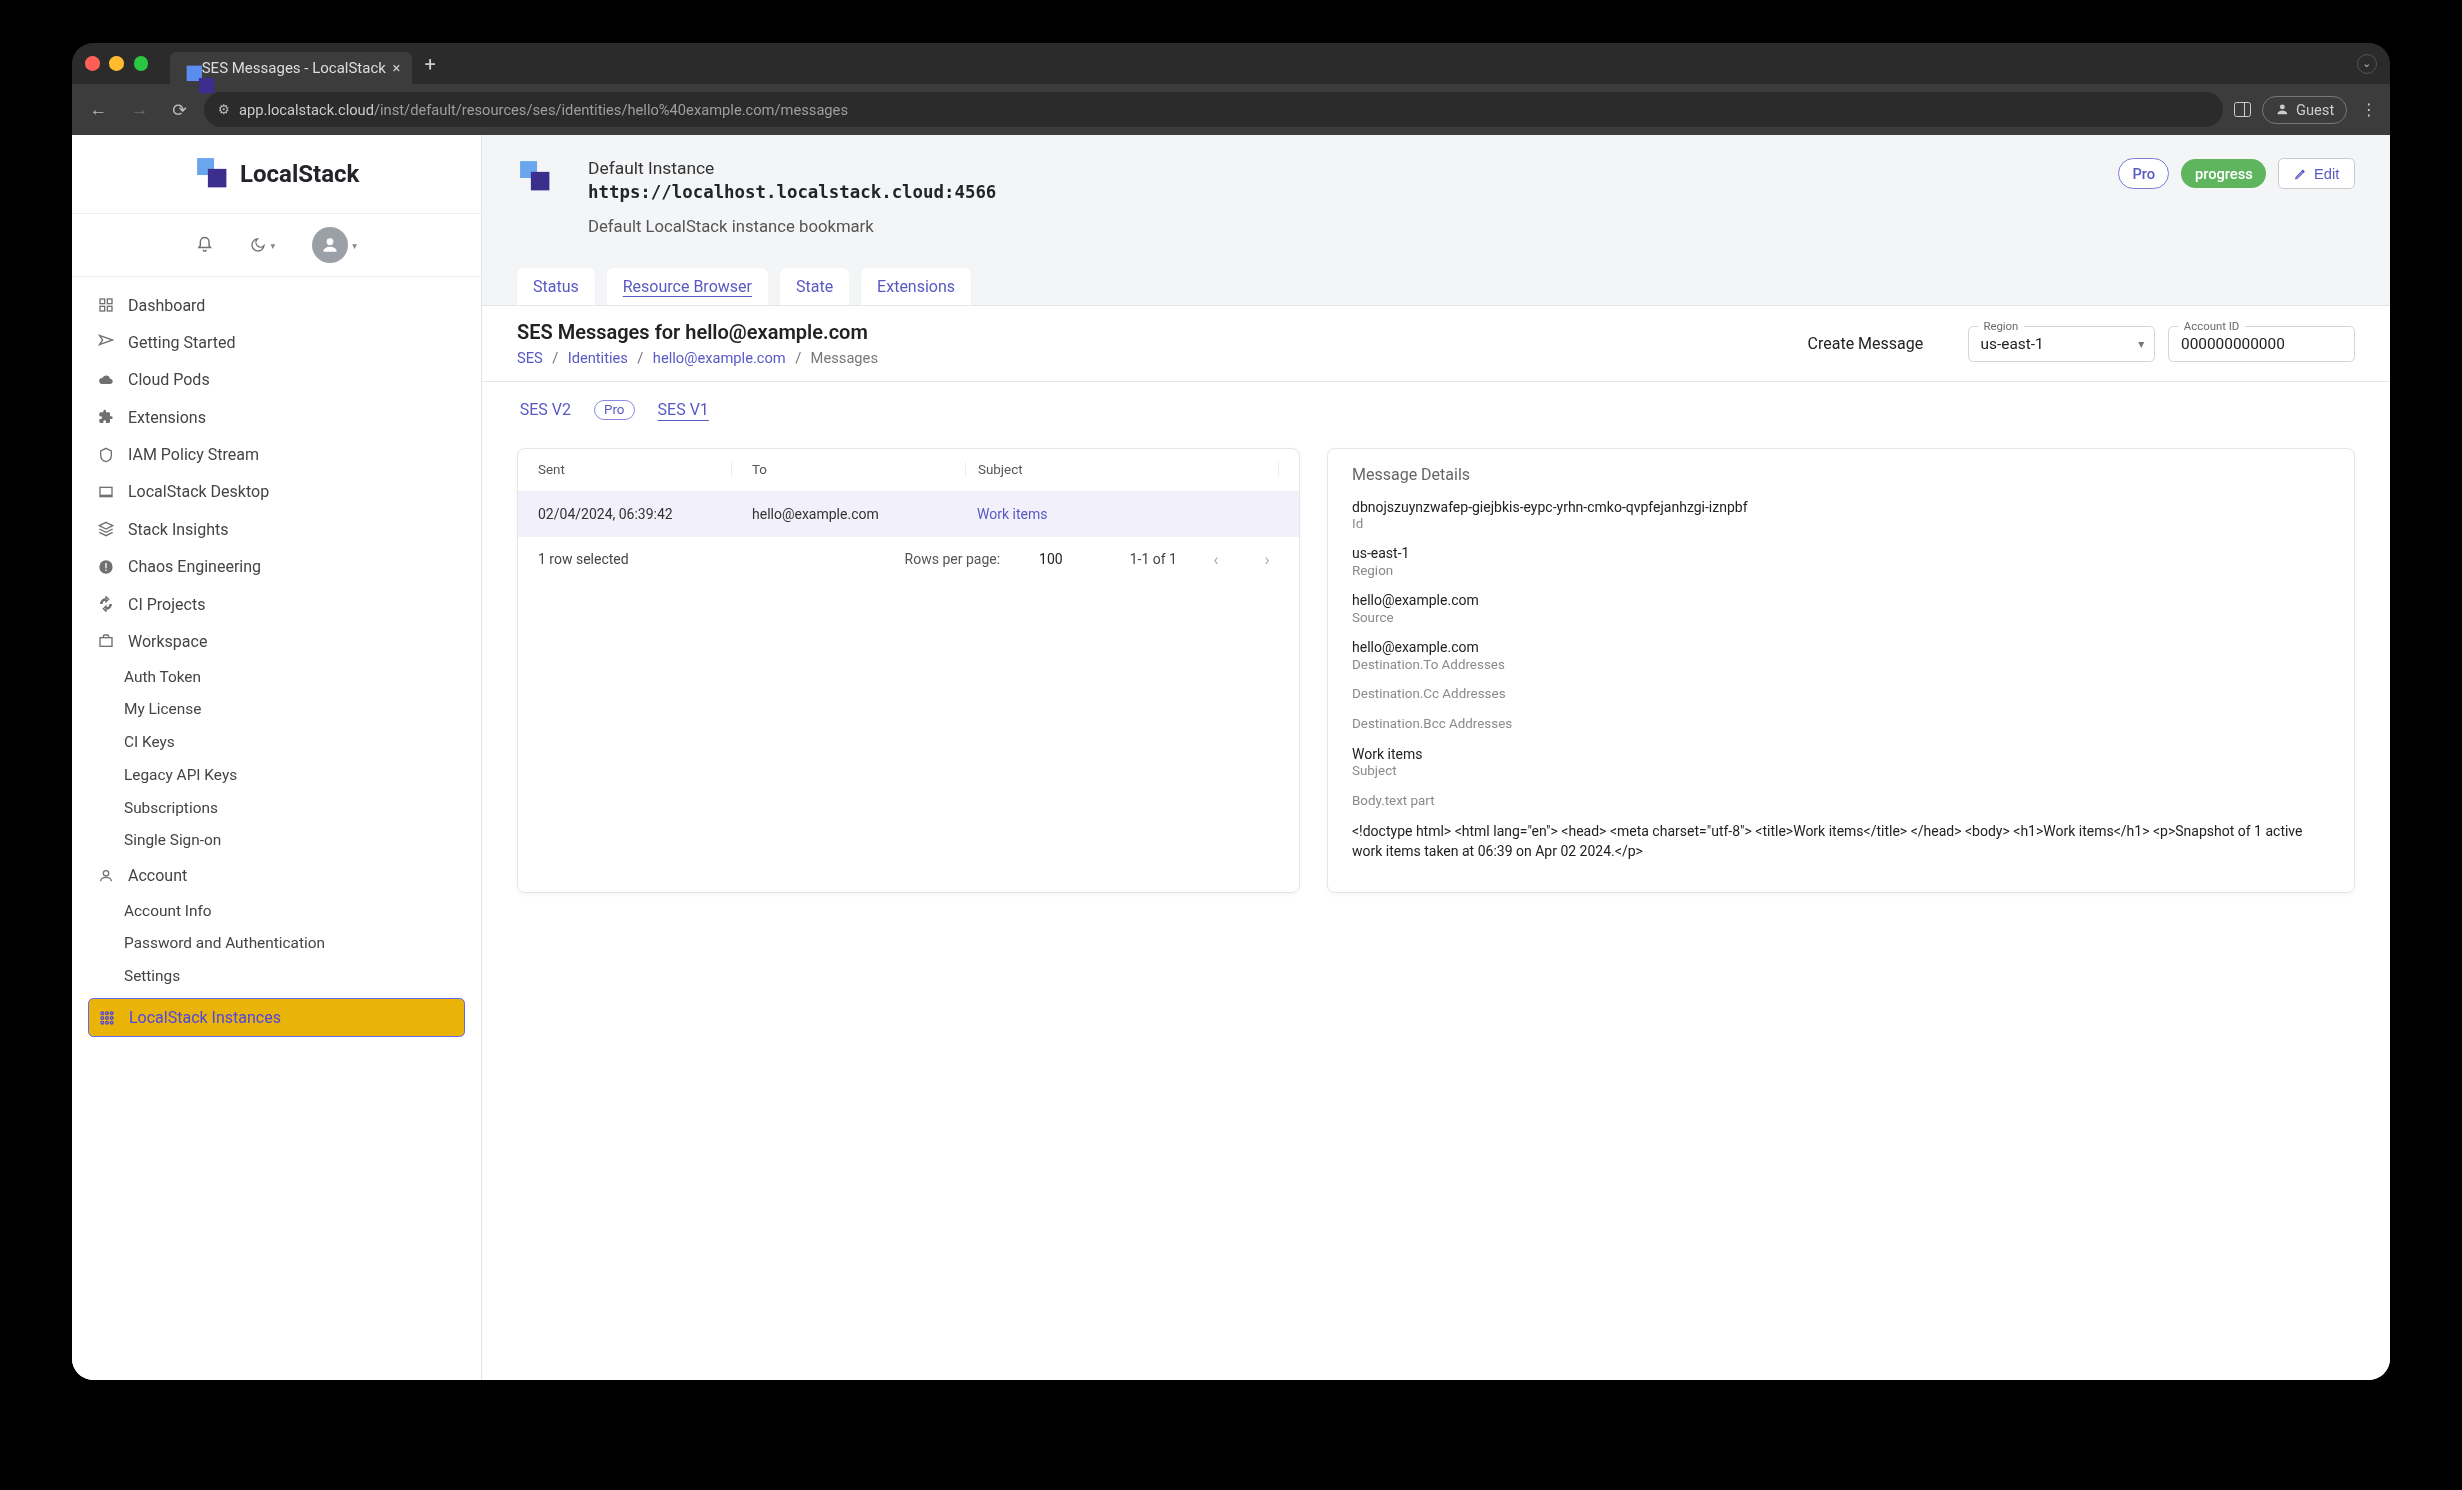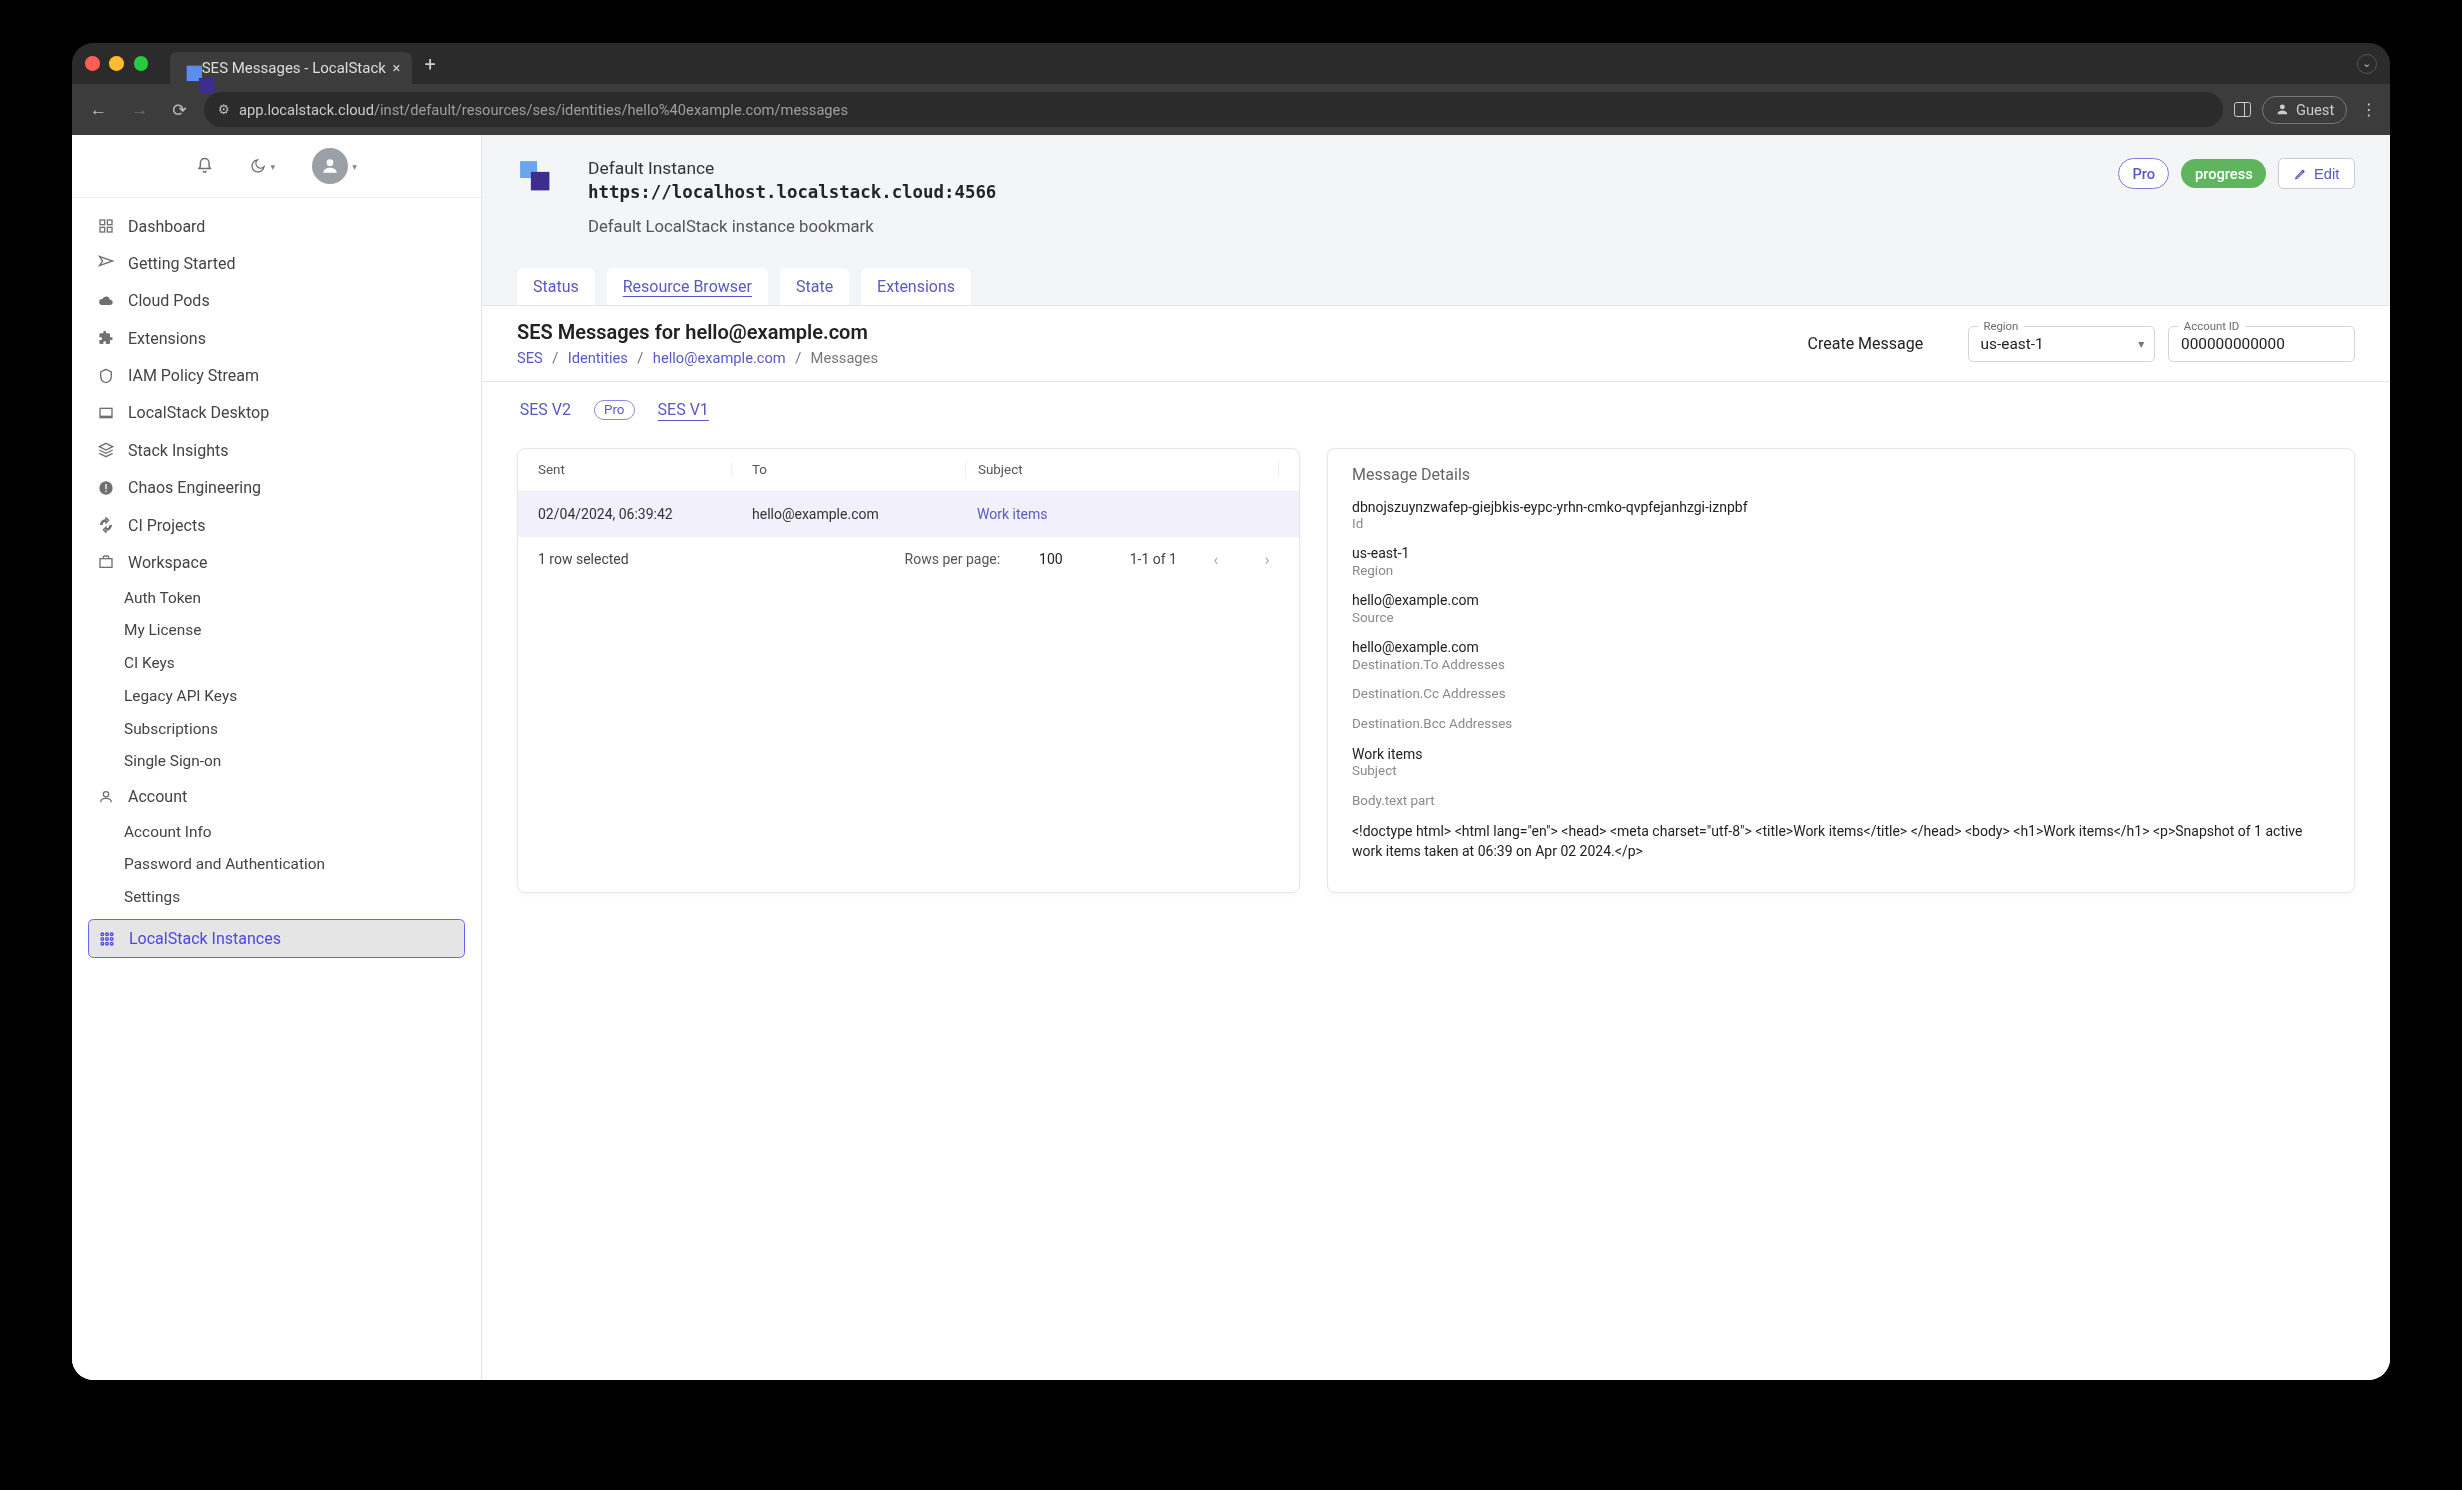--- a/index.html
+++ b/index.html
@@ -36,21 +36,21 @@
 .logo-text { font-size:24px; font-weight:700; color:#23242a;}
 .topbar-icons{ height:63px; display:flex; align-items:center; justify-content:center; gap:37px; border-bottom:0.7px solid #eee;}
 .topbar-icons .icon-btn{ color:#6b6b6b; font-size:19px; display:flex; align-items:center; gap:4px;}
 .avatar{ width:36px; height:36px; background:#9aa0a6; border-radius:50%; display:flex; align-items:center; justify-content:center; color:#fff;}
 .caret{ font-size:9.4px; color:#888;}
 .nav{ padding:9.4px 16px 0; }
 .nav-item{ display:flex; align-items:center; gap:12px; padding:8.7px 8px; color:#444; font-size:16px; border-radius:5.4px; cursor:pointer;}
 .nav-item .nav-icon{ width:20px; height:20px; display:flex; align-items:center; justify-content:center; color:#707070;}
 .nav-sub{ padding-left:28px; }
 .nav-sub .nav-item{ font-size:15.4px; padding:7.4px 8px;}
-.nav-item.active{ border:1.2px solid #6366f1; color:#4f46e5; background:#e5e5e5;}
+.nav-item.active{ border:1.2px solid #6366f1; color:#4f46e5; background:#eab308;}
 .nav-item.active .nav-icon{ color:#4f46e5;}
 
 .main{ flex:1; display:flex; flex-direction:column; overflow:auto; background:#fff;}
 .header-area{ background:#f4f5f7; padding: 23px 35px 0;}
 .instance-row{ display:flex; align-items:flex-start; gap:21px;}
 .instance-icon{ width:50px;height:50px; }
 .instance-text{ flex:1;}
 .instance-name{ font-size:17.4px; color:#333; margin-bottom:4px;}
 .instance-url{ font-family: ui-monospace, Menlo, monospace; font-size:17.4px; font-weight:700;}
 .instance-desc{ font-size:16.7px; color:#555; margin-top:14.7px;}
@@ -157,20 +157,29 @@
             <path d="M4 20c0-4 4-6 8-6s8 2 8 6" fill="#ccc"></path>
           </svg>
       <span>Guest</span>
     </div>
     <span class="menu-dots">⋮</span>
   </div>
 
   <div class="app">
 
     <div class="sidebar">
+      <div class="logo-row">
+        <span class="ls-logo">
+          <svg viewBox="0 0 24 24">
+                <rect x="2" y="2" width="11" height="11" fill="#6aa6ee"></rect>
+                <rect x="9" y="9" width="12" height="12" fill="#3b2e8c"></rect>
+              </svg>
+        </span>
+        <span class="logo-text">LocalStack</span>
+      </div>
       <div class="topbar-icons">
         <span class="icon-btn">
               <svg width="17.4" height="17.4" viewBox="0 0 24 24" class="svg-ico">
                 <path d="M6 8a6 6 0 1112 0v5l2 3H4l2-3V8z"></path>
                 <path d="M10 19a2 2 0 004 0"></path>
               </svg>
             </span>
         <span class="icon-btn">
               <svg width="16" height="16" viewBox="0 0 24 24" class="svg-ico">
                 <path d="M21 13A9 9 0 1111 3a7 7 0 0010 10z"></path>

